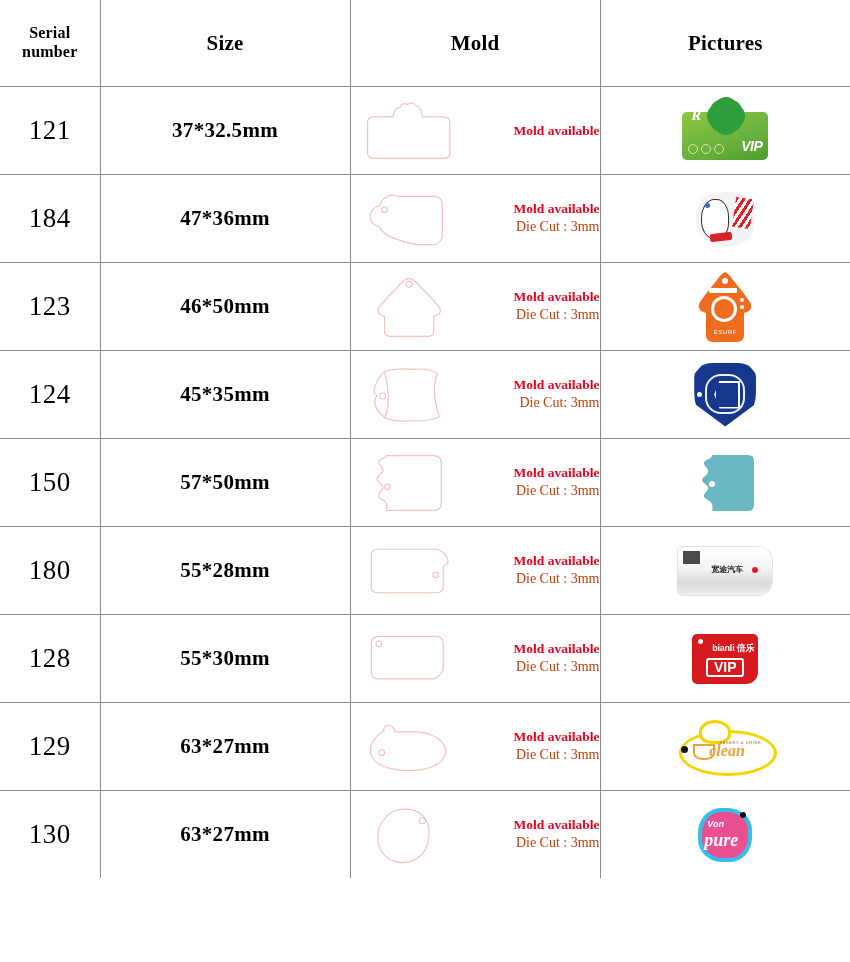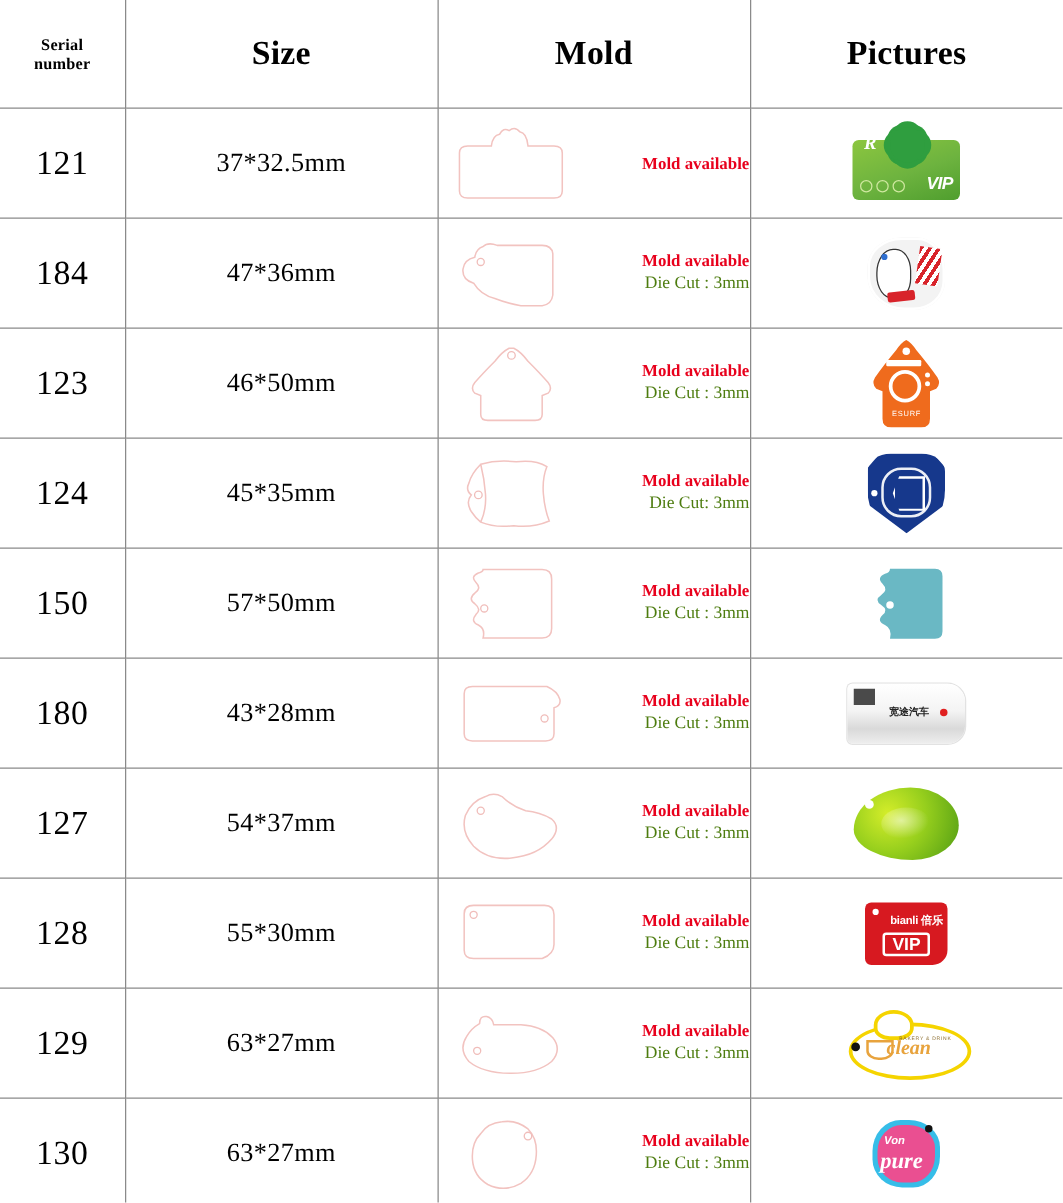--- a/index.html
+++ b/index.html
@@ -53,37 +53,37 @@
   table.spec-table thead th {
     border-top: none;
   }
   table.spec-table tbody tr:last-child > td {
     border-bottom: none;
   }
 
   thead th {
     height: 86px;
     font-weight: 700;
-    font-size: 27px;
+    font-size: 21px;
     line-height: 1.18;
     letter-spacing: 0.2px;
   }
-  thead th.head-serial { font-size: 13px; }
+  thead th.head-serial { font-size: 16px; }
 
   tbody tr { height: 87.5px; }
 
   td.cell-serial {
     font-size: 27px;
     font-weight: 400;
     letter-spacing: 0.5px;
     margin-left: 44px;
   }
   td.cell-size {
     font-size: 21px;
-    font-weight: 400;
+    font-weight: 700;
     letter-spacing: 0.3px;
   }
 
   
   td.cell-mold { padding: 0; }
   .mold-wrap {
     display: flex;
     align-items: center;
     justify-content: flex-start;
     height: 87px;
@@ -115,21 +115,21 @@
     padding-left: 6px;
     line-height: 1.32;
   }
   .mold-avail {
     color: #e8001c;
     font-size: 13.5px;
     font-weight: 700;
     white-space: nowrap;
   }
   .mold-die {
-    color: #4d7c0f;
+    color: #c2410c;
     font-size: 14px;
     font-weight: 400;
     white-space: nowrap;
   }
 
   
   td.cell-picture { padding: 0; }
   .pic-wrap {
     height: 87px;
     display: flex;
@@ -553,21 +553,21 @@
                 <path fill="#6ab8c4" d="M18 2 L54 2 Q60 2 60 8 L60 52 Q60 58 54 58 L18 58 Q20 50 14 47 Q7 44 12 39 Q17 35 11 31 Q5 27 11 23 Q17 19 12 14 Q7 9 14 6 Q18 5 18 2 Z"></path>
                 <circle fill="#ffffff" cx="18" cy="31" r="3"></circle>
               </svg>
             </div>
           </div>
         </td>
       </tr>
 
       <tr>
         <td class="cell-serial">180</td>
-        <td class="cell-size">43*28mm</td>
+        <td class="cell-size">55*28mm</td>
         <td class="cell-mold">
           <div class="mold-wrap">
             <div class="mold-art">
               <svg viewBox="0 0 110 74" width="104" height="70" aria-hidden="true">
                 <path class="mold-outline" d="M12 20 Q12 14 19 14 L82 14 Q91 18 93 25 Q94 30 88 32 L88 54 Q88 60 81 60 L19 60 Q12 60 12 54 Z"></path>
                 <circle class="mold-hole" cx="80" cy="41" r="3"></circle>
               </svg>
             </div>
             <div class="mold-text">
               <div class="mold-avail">Mold available</div>
@@ -580,47 +580,20 @@
             <div class="pic-art pic126">
               <div class="card"></div>
               <div class="blk"></div>
               <div class="cn">宽途汽车</div>
               <div class="reddot"></div>
             </div>
           </div>
         </td>
       </tr>
 
-      <tr>
-        <td class="cell-serial">127</td>
-        <td class="cell-size">54*37mm</td>
-        <td class="cell-mold">
-          <div class="mold-wrap">
-            <div class="mold-art">
-              <svg viewBox="0 0 110 74" width="104" height="70" aria-hidden="true">
-                <path class="mold-outline" d="M30 14 Q18 18 13 30 Q9 44 20 56 Q32 68 52 66 Q74 64 86 50 Q94 40 86 33 Q76 27 64 26 Q52 22 44 14 Q37 10 30 14 Z"></path>
-                <circle class="mold-hole" cx="26" cy="26" r="3"></circle>
-              </svg>
-            </div>
-            <div class="mold-text">
-              <div class="mold-avail">Mold available</div>
-              <div class="mold-die">Die Cut : 3mm</div>
-            </div>
-          </div>
-        </td>
-        <td class="cell-picture">
-          <div class="pic-wrap">
-            <div class="pic-art pic127">
-              <div class="body"></div>
-              <div class="sheen"></div>
-              <div class="hole"></div>
-            </div>
-          </div>
-        </td>
-      </tr>
 
       <tr>
         <td class="cell-serial">128</td>
         <td class="cell-size">55*30mm</td>
         <td class="cell-mold">
           <div class="mold-wrap">
             <div class="mold-art">
               <svg viewBox="0 0 110 74" width="104" height="70" aria-hidden="true">
                 <path class="mold-outline" d="M12 20 Q12 13 20 13 L80 13 Q88 13 88 21 L88 46 Q88 54 78 58 L20 58 Q12 58 12 51 Z"></path>
                 <circle class="mold-hole" cx="20" cy="21" r="3"></circle>

